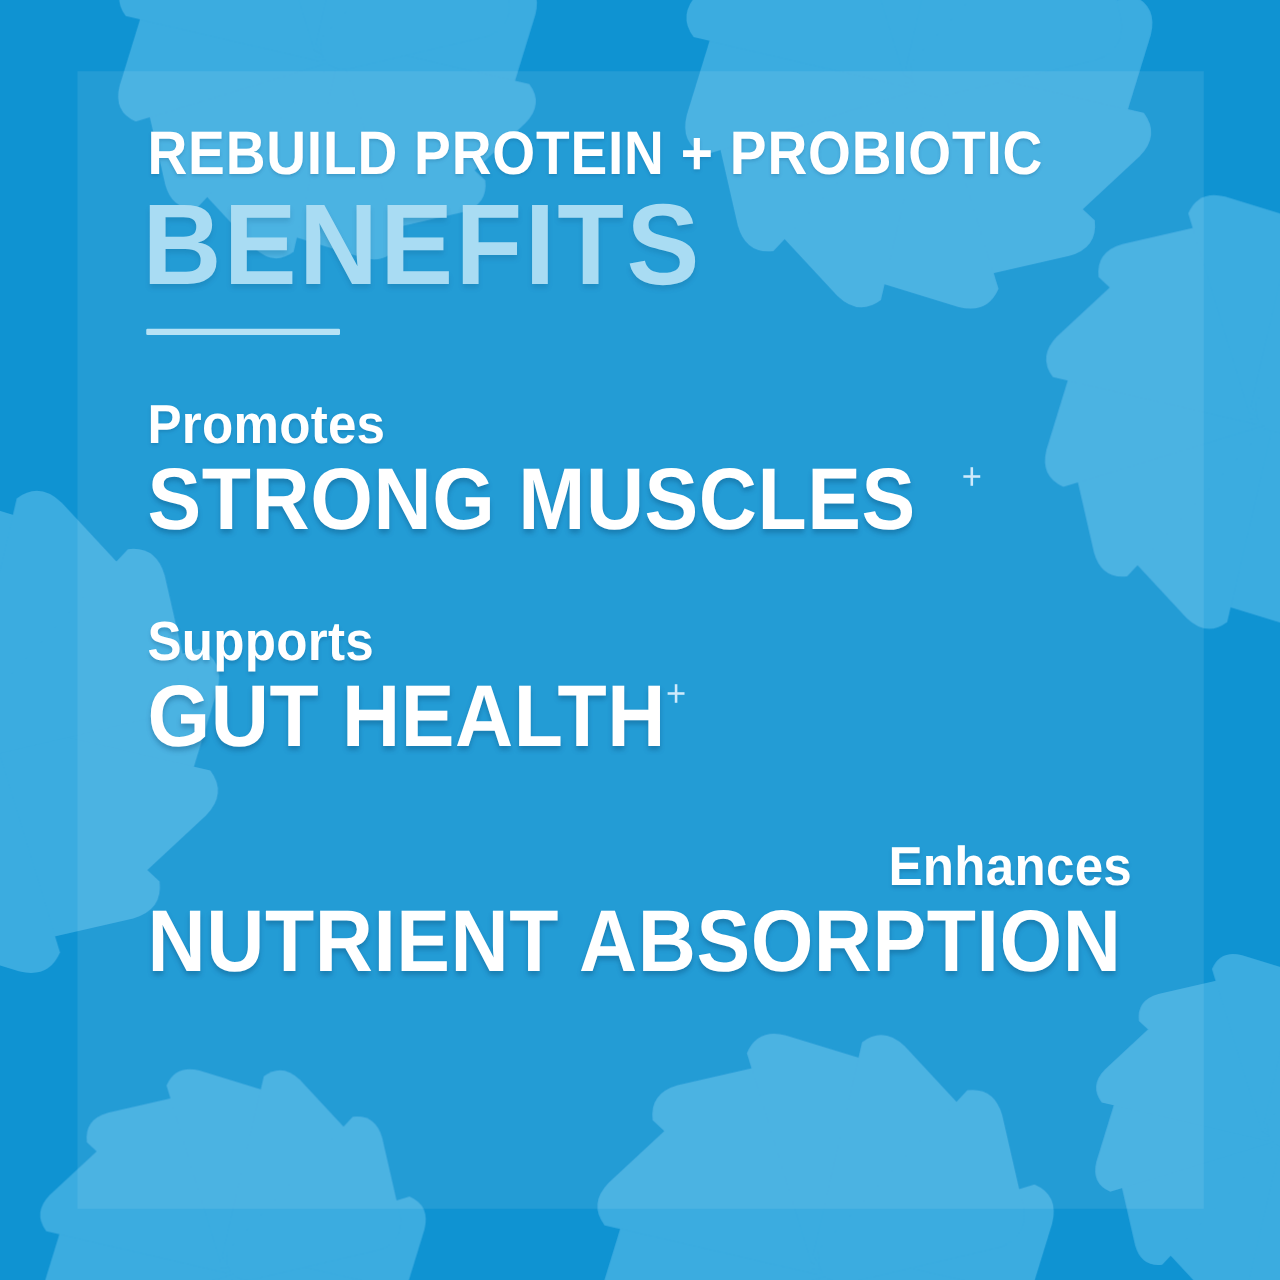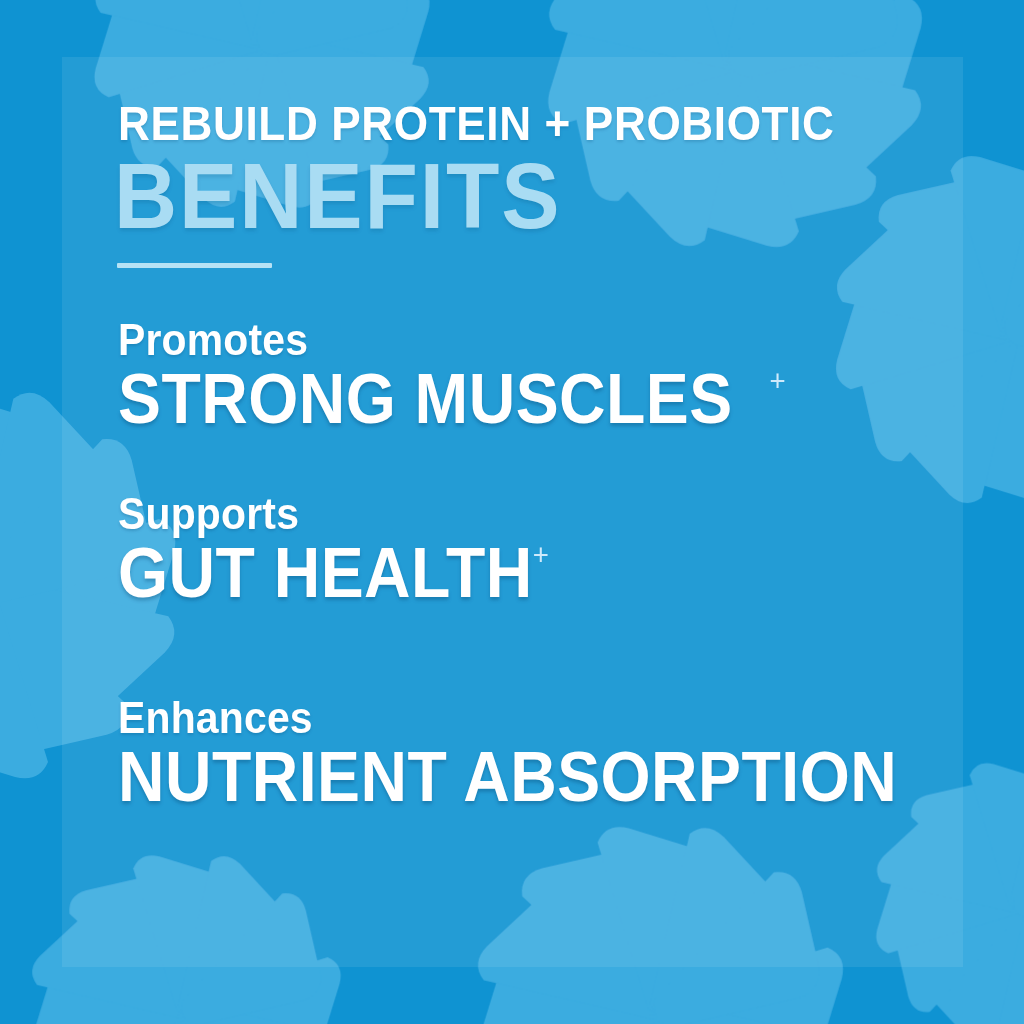--- a/index.html
+++ b/index.html
@@ -131,21 +131,21 @@
     text-shadow: none;
     position: relative;
     top: -8px;
   }
   .benefit-main .dag.spaced {
     margin-left: 40px;
   }
 
   #benefit-0 { top: 318px; }
   #benefit-1 { top: 492px; }
-  #benefit-2 { top: 696px; }
+  #benefit-2 { top: 672px; text-align: right; }
 
   #disclaimer {
     position: absolute;
     left: 120px;
     top: 866px;
     width: 790px;
     color: #eaf6fd;
     font-family: "Liberation Sans Narrow", "Liberation Sans", sans-serif;
     font-size: 19.5px;
     font-weight: 400;

